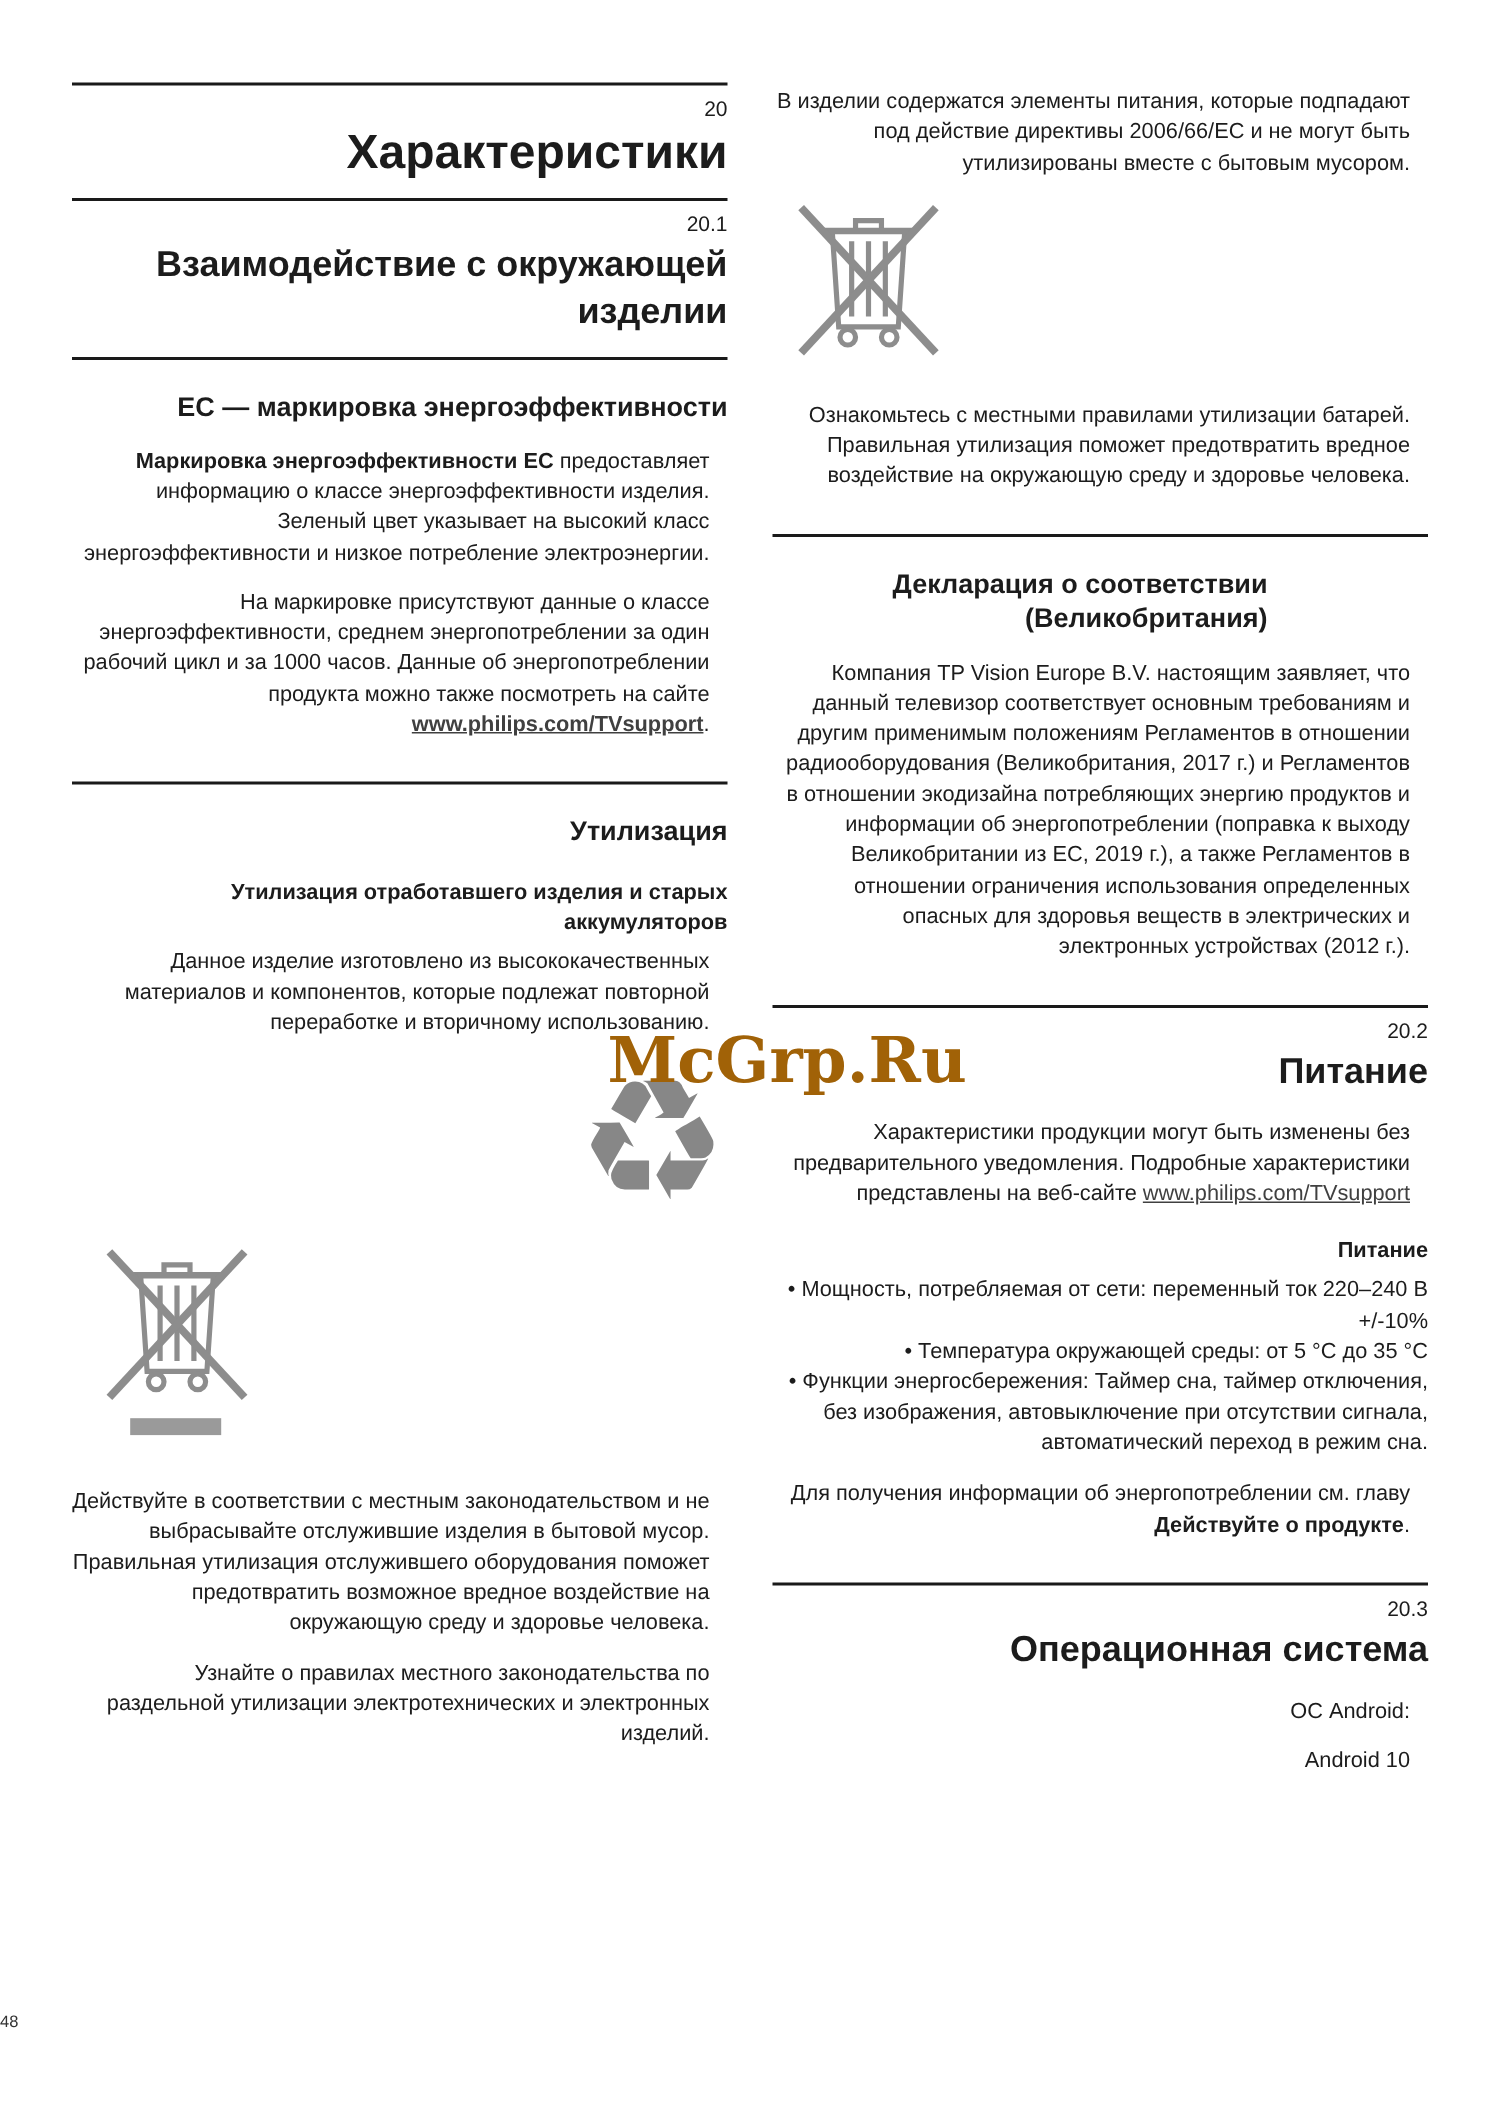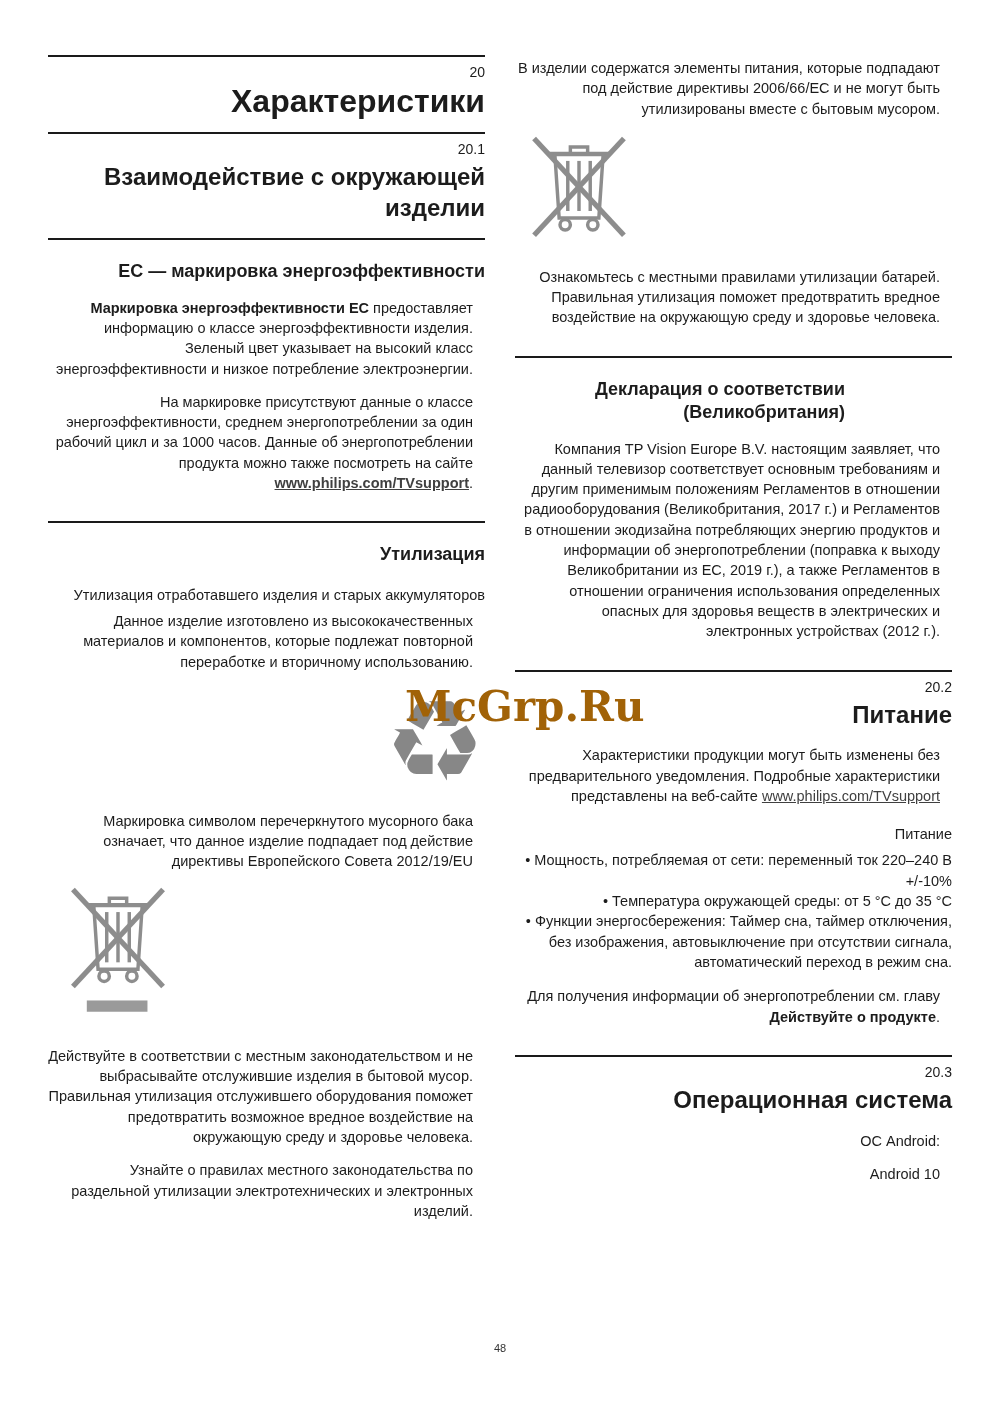--- a/index.html
+++ b/index.html
@@ -18,21 +18,21 @@
   .col { width: 437px; }
 
   hr.rule { border: none; border-top: 2px solid #1a1a1a; margin: 0; }
   hr.sep { margin-top: 28px; }
 
   .kicker { font-size: 14px; margin: 7px 0 1px 0; }
   h1 { font-size: 32px; font-weight: 700; margin: 3px 0 12px 0; line-height: 1.15; }
   h2 { font-size: 24px; font-weight: 700; margin: 5px 0 15px 0; line-height: 1.28; }
   h3 { font-size: 18px; font-weight: 700; margin: 20px 0 14px 0; line-height: 1.3; }
   h3.narrow { max-width: 330px; }
-  .subhead { font-weight: 400; margin: 18px 0 6px 0; line-height: 1.4; }
+  .subhead { font-weight: 700; margin: 18px 0 6px 0; line-height: 1.4; }
   p { margin: 0 12px 13px 0; line-height: 1.4; }
   p.mt0 { margin-top: 0; }
   p.first { margin-top: 3px; }
   p.bullet { margin: 0; }
   p.after-bullets { margin-top: 14px; }
 
   a.link { color: #404040; text-decoration: underline; cursor: pointer; }
   a.link.bold { font-weight: 700; }
 
   .icon-recycle {
@@ -47,21 +47,21 @@
 
   .watermark {
     position: absolute; left: 405px; top: 682px;
     font-family: "DejaVu Serif", serif;
     font-weight: 700; font-size: 42px;
     color: #a16207; z-index: 10;
     white-space: nowrap;
   }
   .page-number {
     position: absolute; left: 0; right: 0; top: 1342px;
-    text-align: center; font-size: 11px; color: #333;
+    text-align: left; font-size: 11px; color: #333;
   }
 </style>
 </head>
 <body>
 
 <div class="page">
   <div class="cols">
 
     <div class="col">
       <hr class="rule">
@@ -76,21 +76,20 @@
       <p><b>Маркировка энергоэффективности ЕС</b><span> предоставляет информацию о классе энергоэффективности изделия. Зеленый цвет указывает на высокий класс энергоэффективности и низкое потребление электроэнергии.</span></p>
       <p class="mt0"><span>На маркировке присутствуют данные о классе энергоэффективности, среднем энергопотреблении за один рабочий цикл и за 1000 часов. Данные об энергопотреблении продукта можно также посмотреть на сайте </span><a class="link bold" href="#">www.philips.com/TVsupport</a><span>.</span></p>
 
       <hr class="rule sep">
       <h3>Утилизация</h3>
       <div class="subhead">Утилизация отработавшего изделия и старых аккумуляторов</div>
       <p>Данное изделие изготовлено из высококачественных материалов и компонентов, которые подлежат повторной переработке и вторичному использованию.</p>
 
       <div class="icon-recycle">♻</div>
 
-      <p>Маркировка символом перечеркнутого мусорного бака означает, что данное изделие подпадает под действие директивы Европейского Совета 2012/19/EU</p>
 
       <div class="icon-bin">
         <svg width="104" height="144" viewBox="0 0 120 166" fill="none" stroke="#8d8d8d" stroke-width="4">
           <path d="M50 22 V14 H70 V22"></path>
           <path d="M24 22 H96" stroke-width="5"></path>
           <path d="M32 22 L88 22 L83 96 L37 96 Z"></path>
           <line x1="47" y1="30" x2="47" y2="88"></line>
           <line x1="60" y1="30" x2="60" y2="88"></line>
           <line x1="73" y1="30" x2="73" y2="88"></line>
           <circle cx="44" cy="104" r="6"></circle>

